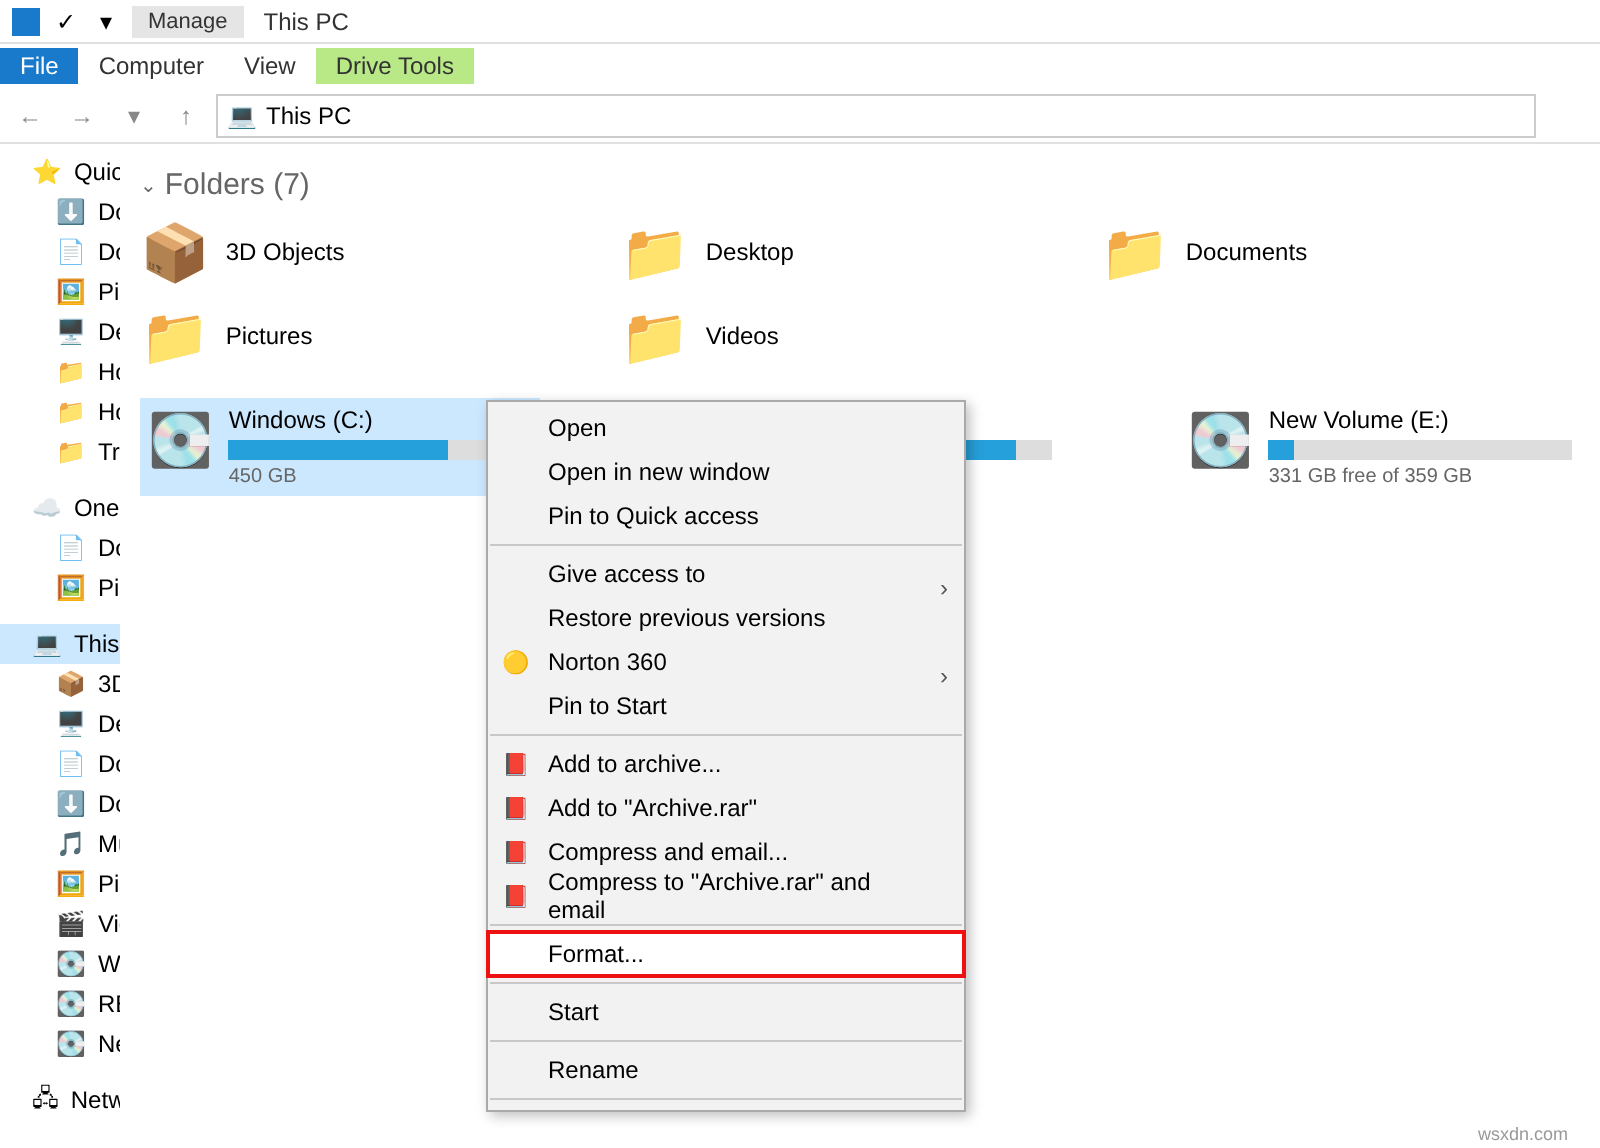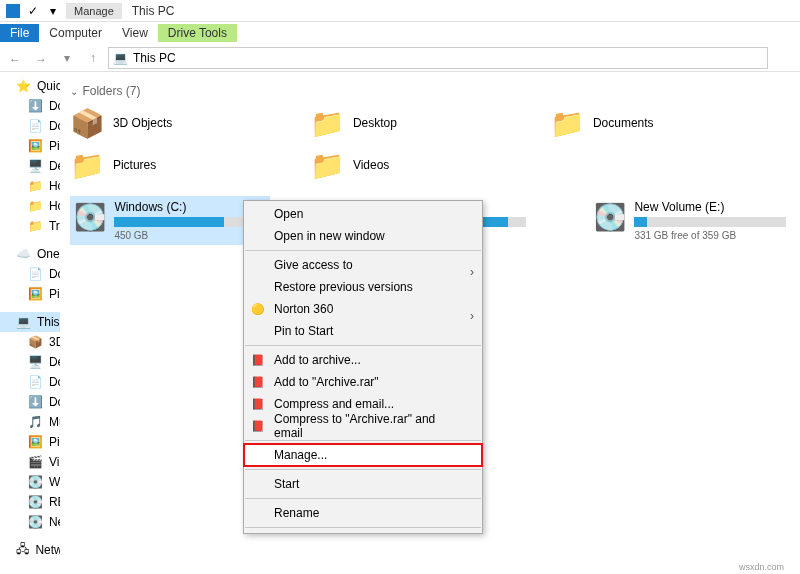--- a/index.html
+++ b/index.html
@@ -26,21 +26,21 @@
 .main { display: flex; height: calc(574px - 22px - 22px - 28px - 12px); }
 .sidebar { width: 140px; padding: 4px 0; overflow-y: auto; }
 .sb-item { display: flex; align-items: center; gap: 6px; padding: 2px 6px 2px 16px; white-space: nowrap; }
 .sb-item.active { background: #cce8ff; }
 .sb-item.pinned::after { content:"📌"; font-size:9px; margin-left:auto; opacity:.5;}
 .sb-item .icon { width: 16px; height: 16px; display:flex;align-items:center;justify-content:center; font-size:12px;}
 .sb-item.lvl2 { padding-left: 28px; }
 .sb-sep { height: 8px; }
 
 .content { flex: 1; padding: 8px 10px; position: relative; }
-.group-hdr { display: flex; align-items: center; gap: 4px; font-size: 12px; color: #666; margin: 4px 0; }
+.group-hdr { display: flex; align-items: center; gap: 4px; font-size: 15px; color: #666; margin: 4px 0; }
 .group-hdr::before { content:"⌄"; font-size:10px; color:#666;}
 
 .folders-grid { display: flex; flex-wrap: wrap; gap: 0 60px; margin-bottom: 10px; }
 .folder-item { display: flex; align-items: center; gap: 8px; width: 180px; height: 42px; }
 .folder-icon { font-size: 28px; }
 
 .drives-row { display: flex; gap: 60px; }
 .drive-item { display: flex; gap: 8px; width: 200px; padding:4px;}
 .drive-item.selected { background: #cce8ff; }
 .drive-icon { font-size: 26px; margin-top:2px;}
@@ -260,20 +260,23 @@
   </div>
 </div>
 
 <div class="ctx">
   <div class="ctx-item">
       <span>Open</span>
     </div>
   <div class="ctx-item">
       <span>Open in new window</span>
     </div>
+  <div class="ctx-item">
+      <span>Pin to Quick access</span>
+    </div>
   <div class="ctx-sep"></div>
   <div class="ctx-item">
       <span>Give access to</span>
       <span class="sub"></span>
     </div>
   <div class="ctx-item">
       <span>Restore previous versions</span>
     </div>
   <div class="ctx-item">
       <span class="ci-icon">🟡</span>
@@ -295,21 +298,21 @@
   <div class="ctx-item">
       <span class="ci-icon">📕</span>
       <span>Compress and email...</span>
     </div>
   <div class="ctx-item">
       <span class="ci-icon">📕</span>
       <span>Compress to "Archive.rar" and email</span>
     </div>
   <div class="ctx-sep"></div>
   <div class="ctx-item hl">
-      <span>Manage...</span>
+      <span>Format...</span>
     </div>
   <div class="ctx-sep"></div>
   <div class="ctx-item">
       <span>Start</span>
     </div>
   <div class="ctx-sep"></div>
   <div class="ctx-item">
       <span>Rename</span>
     </div>
   <div class="ctx-sep"></div>

